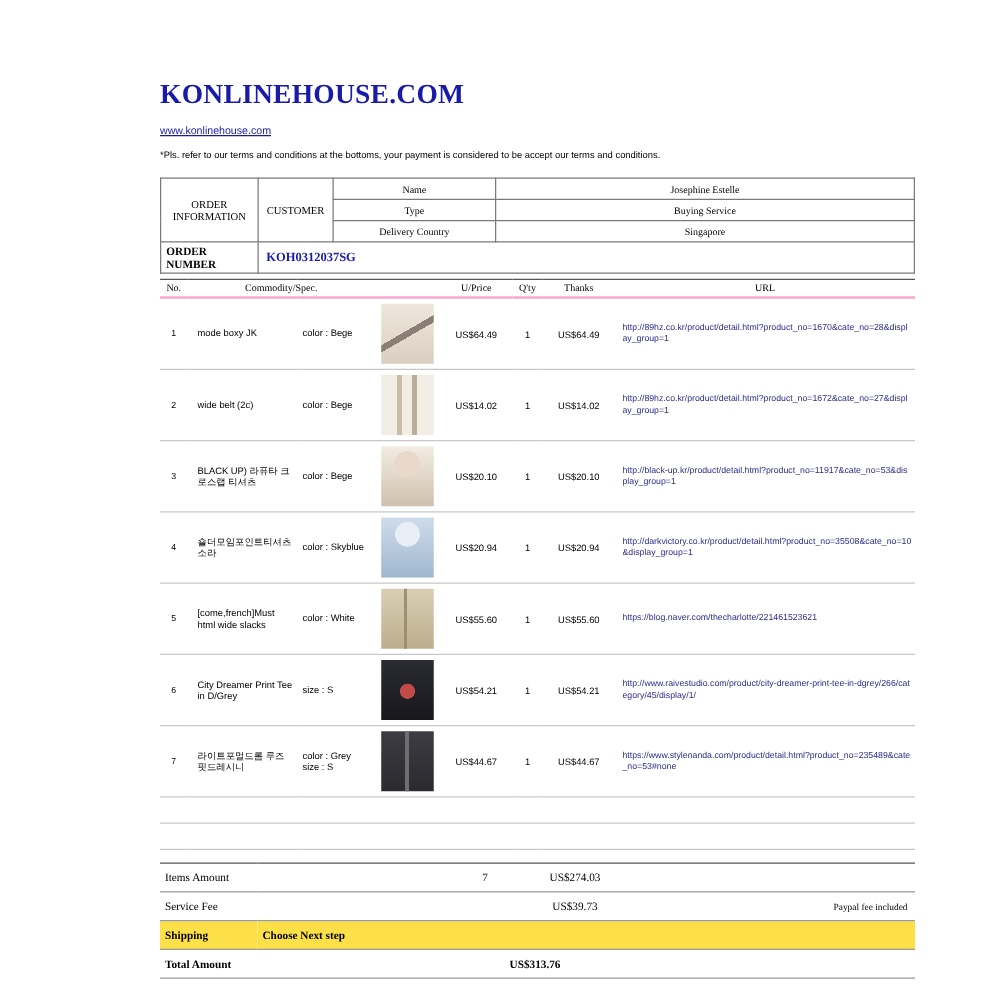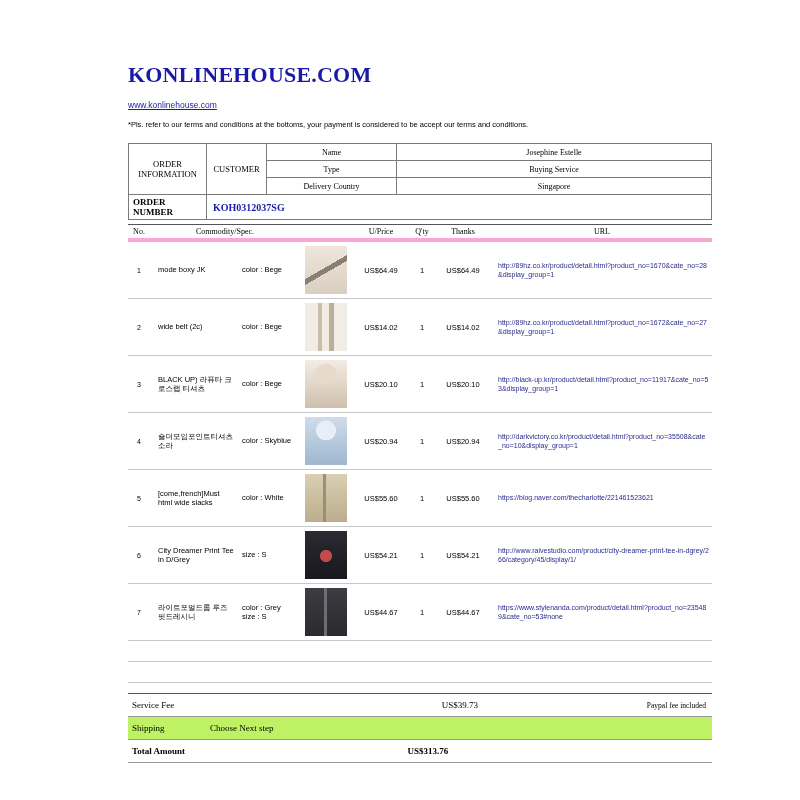--- a/index.html
+++ b/index.html
@@ -12,21 +12,21 @@
     height: 800px;
     font-family: "Liberation Sans", sans-serif;
     color: #000000;
     overflow: hidden;
   }
   .page {
     position: relative;
     width: 800px;
     height: 800px;
     box-sizing: border-box;
-    padding: 48px 88px 0 128px;
+    padding: 48px 68px 0 128px;
   }
   .brand {
     font-family: "Liberation Serif", serif;
     font-weight: bold;
     font-size: 22px;
     color: #1a1aa8;
     letter-spacing: 0.2px;
     margin: 14px 0 6px 0;
   }
   .thanks {
@@ -90,21 +90,21 @@
   }
 
   .items-table {
     table-layout: fixed;
     margin-top: 4px;
   }
   .items-table th {
     font-family: "Liberation Serif", serif;
     font-size: 8px;
     font-weight: normal;
-    border-bottom: 4px solid #f9a8d4;
+    border-bottom: 2px solid #f9a8d4;
     border-top: 1px solid #555;
     padding: 2px 1px;
     text-align: center;
   }
   .items-table td {
     font-size: 7.5px;
     padding: 2px 3px;
     vertical-align: middle;
     text-align: center;
     border-bottom: 1px solid #c8c8c8;
@@ -160,21 +160,22 @@
   }
   .totals-table td.t-center {
     text-align: center;
   }
   .totals-table td.t-note {
     font-size: 7.5px;
     text-align: right;
     padding-right: 6px;
   }
   .highlight {
-    background: #bef264;
+    background: #fde047;
+    font-weight: bold;
   }
   .grand {
     font-weight: bold;
     font-size: 15px;
     text-align: center;
     font-family: "Liberation Serif", serif;
   }
 
   
   .th-scarf {
@@ -394,20 +395,27 @@
   <table class="totals-table">
     <colgroup>
       <col style="width:78px">
       <col style="width:150px">
       <col style="width:64px">
       <col style="width:80px">
       <col>
     </colgroup>
     <tbody>
       <tr>
+        <td class="t-label">Items Amount</td>
+        <td></td>
+        <td class="t-center">7</td>
+        <td class="t-center">US$274.03</td>
+        <td></td>
+      </tr>
+      <tr>
         <td class="t-label">Service Fee</td>
         <td></td>
         <td class="t-center"></td>
         <td class="t-center">US$39.73</td>
         <td class="t-note">Paypal fee included</td>
       </tr>
       <tr>
         <td class="t-label highlight">Shipping</td>
         <td class="highlight">Choose Next step</td>
         <td class="highlight"></td>

